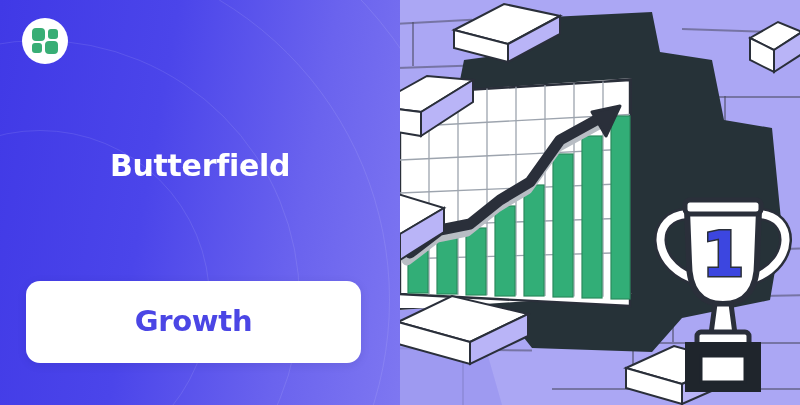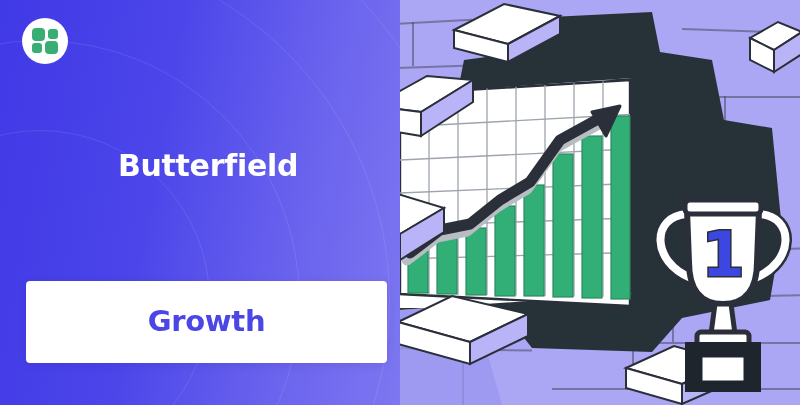--- a/index.html
+++ b/index.html
@@ -52,29 +52,29 @@
     display:flex;align-items:center;justify-content:center;
   }
   .logo-grid{position:relative;width:26px;height:26px;}
   .lg{position:absolute;background:#38AE75;border-radius:4px;}
   .lg.tl{left:0;top:0;width:13px;height:13px;}
   .lg.tr{right:0;top:1px;width:10px;height:10px;border-radius:3px;}
   .lg.bl{left:0;bottom:1px;width:10px;height:10px;border-radius:3px;}
   .lg.br{right:0;bottom:0;width:13px;height:13px;}
 
   .brandname{
-    position:absolute;left:8px;top:148px;width:400px;
+    position:absolute;left:0;top:148px;width:400px;
     text-align:center;
     color:#FFFFFF;
     font-size:30px;font-weight:700;letter-spacing:-.3px;
   }
 
   .card{
-    position:absolute;left:26px;top:281px;width:361px;height:82px;
-    background:#FFFFFF;border-radius:4px;
+    position:absolute;left:26px;top:281px;width:335px;height:82px;
+    background:#FFFFFF;border-radius:14px;
     display:flex;align-items:center;justify-content:center;
     box-shadow:0 2px 10px rgba(20,16,80,.10);
   }
   .card-title{
     color:#4B46E5;
     font-size:29px;font-weight:700;line-height:1.08;
     text-align:center;letter-spacing:-.3px;
   }
   .card-title span{display:block;}
 </style>

